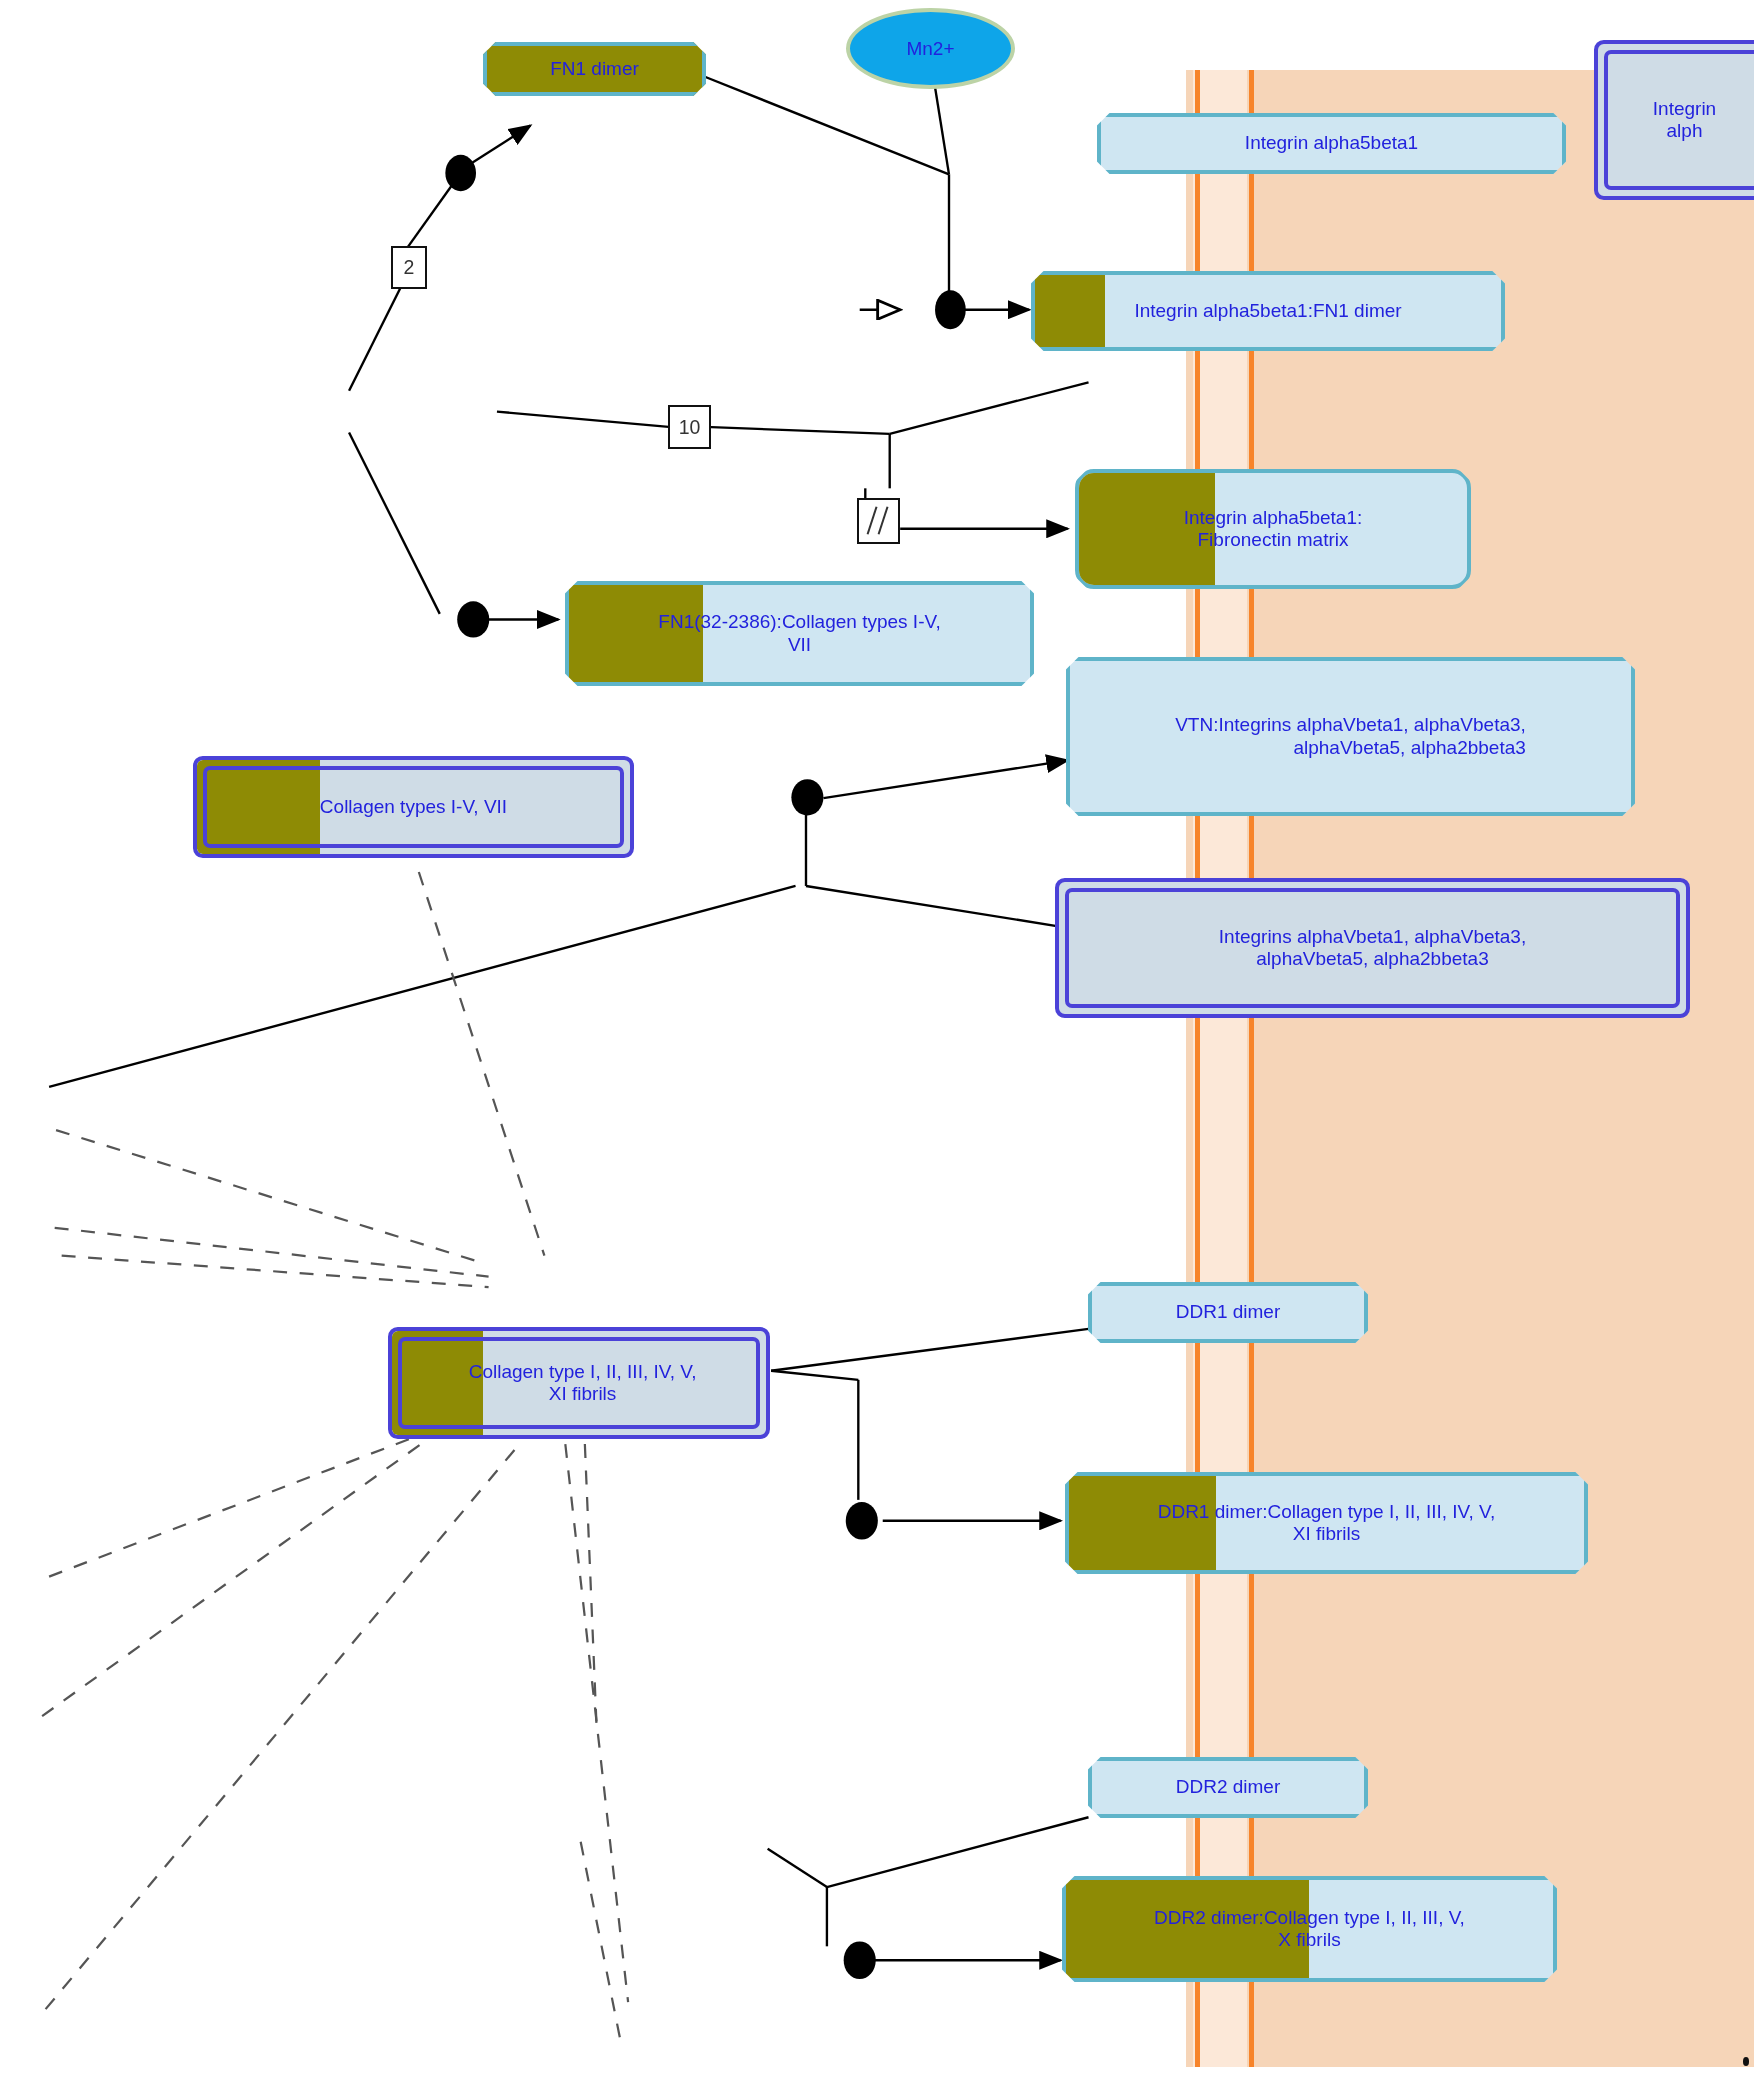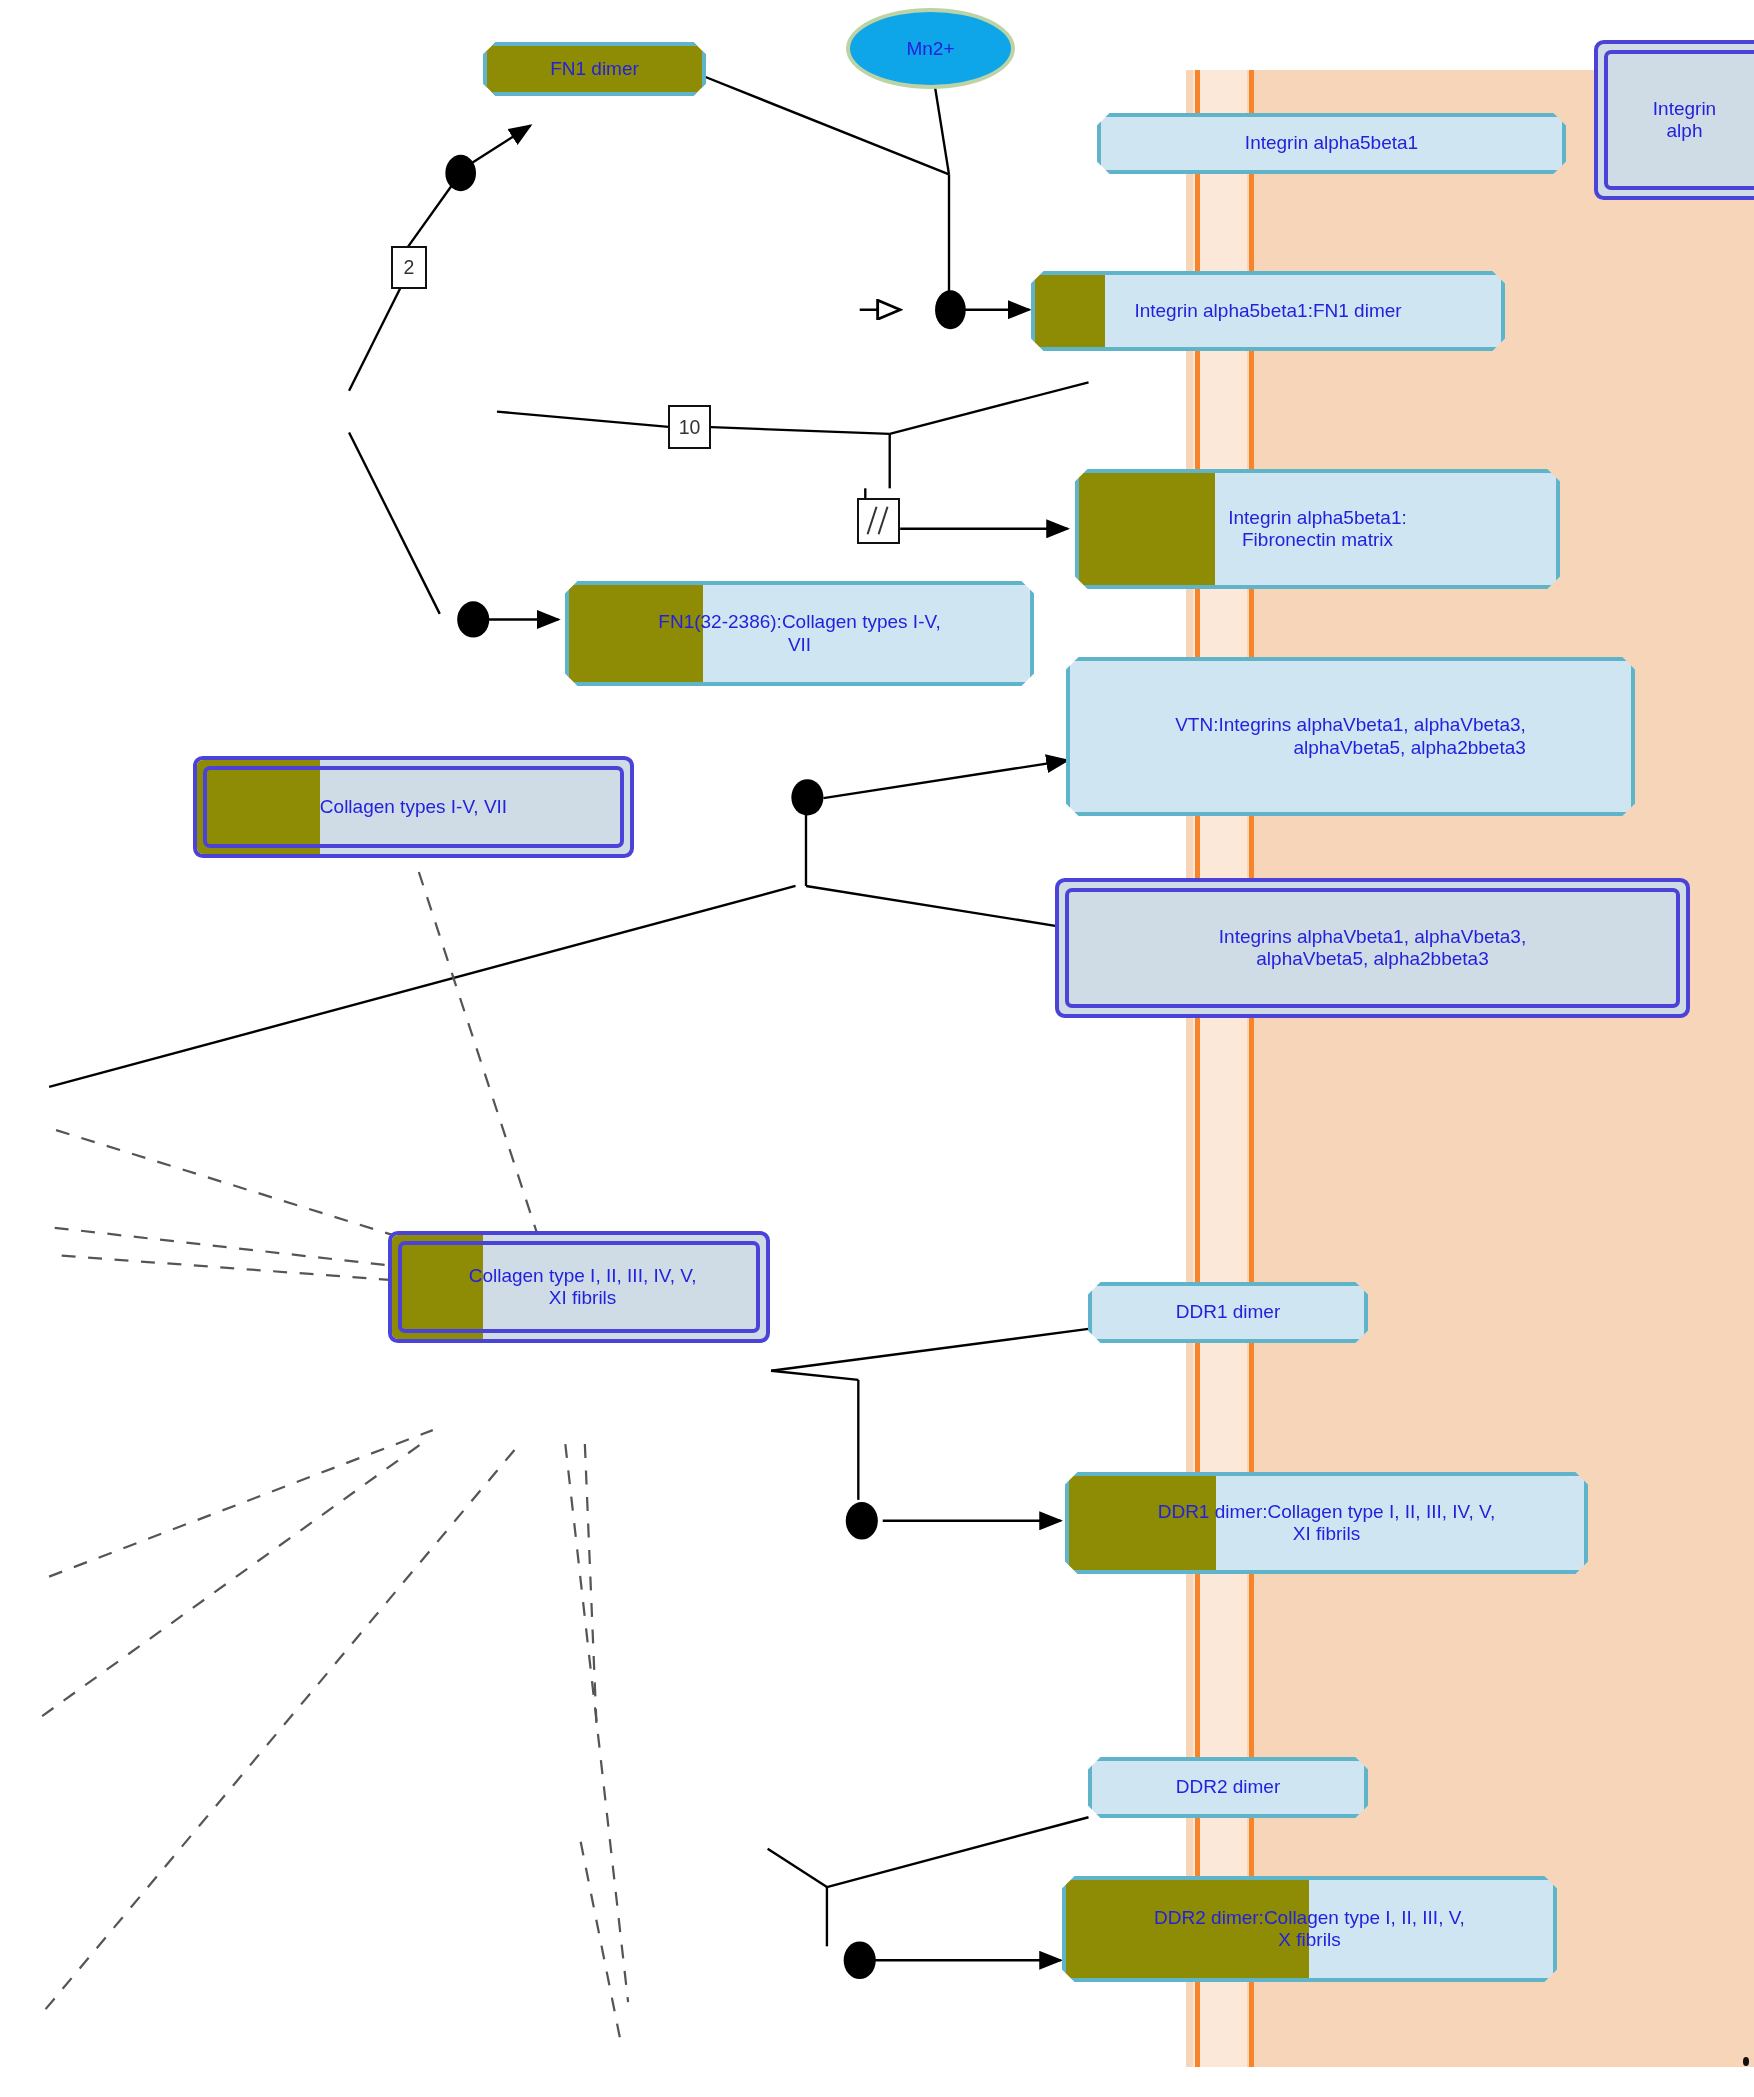--- a/index.html
+++ b/index.html
@@ -233,21 +233,21 @@
     </span>
   </div>
 
 
   <div class="node oct" style="left:1031px;top:271px;width:474px;height:80px;">
     <div class="olive-half" style="width:70px;"></div>
     <span class="lbl">Integrin alpha5beta1:FN1 dimer</span>
   </div>
 
 
-  <div class="node oct" style="left:1075px;top:469px;width:485px;height:120px;">
+  <div class="node oct" style="left:1075px;top:469px;width:396px;height:120px;border-radius:19px;">
     <div class="olive-half" style="width:136px;"></div>
     <span class="lbl">
       <span>Integrin alpha5beta1:</span><br>
       <span>Fibronectin matrix</span>
     </span>
   </div>
 
   <div class="node oct" style="left:565px;top:581px;width:469px;height:105px;">
     <div class="olive-half" style="width:134px;"></div>
     <span class="lbl">
@@ -270,21 +270,21 @@
   </div>
 
   <div class="node dbl" style="left:1055px;top:878px;width:635px;height:140px;">
     <div class="dbl-in"></div>
     <span class="lbl">
       <span>Integrins alphaVbeta1, alphaVbeta3,</span><br>
       <span>alphaVbeta5, alpha2bbeta3</span>
     </span>
   </div>
 
-  <div class="node dbl" style="left:388px;top:1231px;width:382px;height:112px;padding-left:12px;">
+  <div class="node dbl" style="left:388px;top:1327px;width:382px;height:112px;padding-left:12px;">
     <div class="olive-half" style="width:91px;border-radius:5.6px 0 0 5.6px;"></div>
     <div class="dbl-in"></div>
     <span class="lbl">
       <span>Collagen type I, II, III, IV, V,</span><br>
       <span>XI fibrils</span>
     </span>
   </div>
 
   <div class="node oct" style="left:1088px;top:1282px;width:280px;height:61px;">
     <span class="lbl">DDR1 dimer</span>

